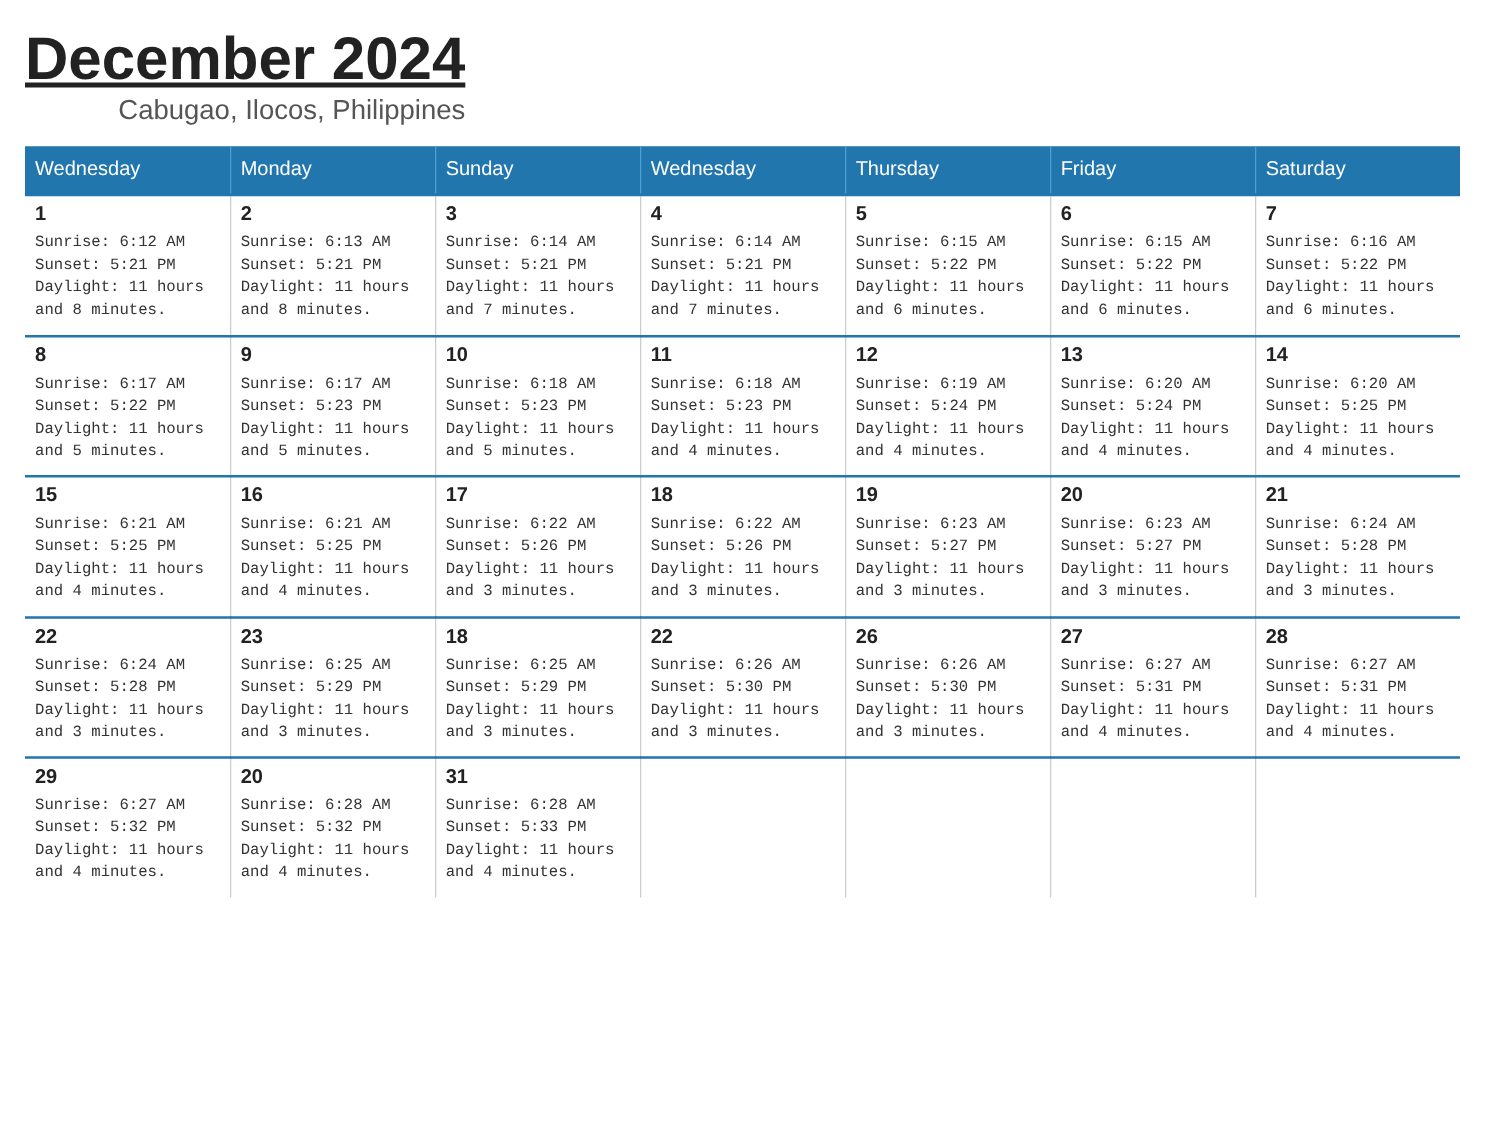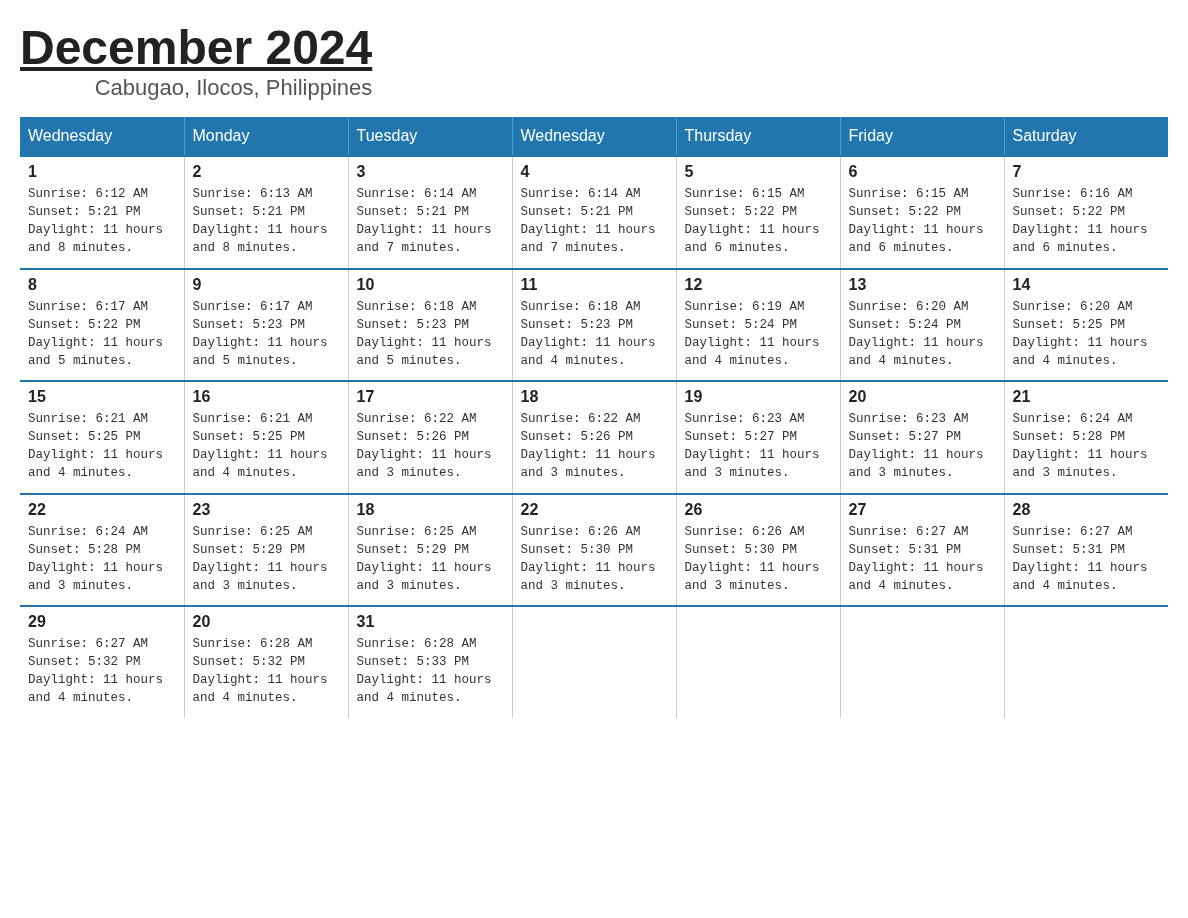--- a/index.html
+++ b/index.html
@@ -91,21 +91,21 @@
     <div class="month-title">December 2024</div>
     <div class="location-title">Cabugao, Ilocos, Philippines</div>
   </div>
 </div>
 
 <table>
   <thead>
     <tr>
     <th>Wednesday</th>
         <th>Monday</th>
-        <th>Tuesday</th>
+        <th>Sunday</th>
         <th>Wednesday</th>
         <th>Thursday</th>
         <th>Friday</th>
         <th>Saturday</th>
       </tr>
   </thead>
   <tbody id="calendar-body">
   <tr>
         <td>
         <div class="day-num">1</div>

